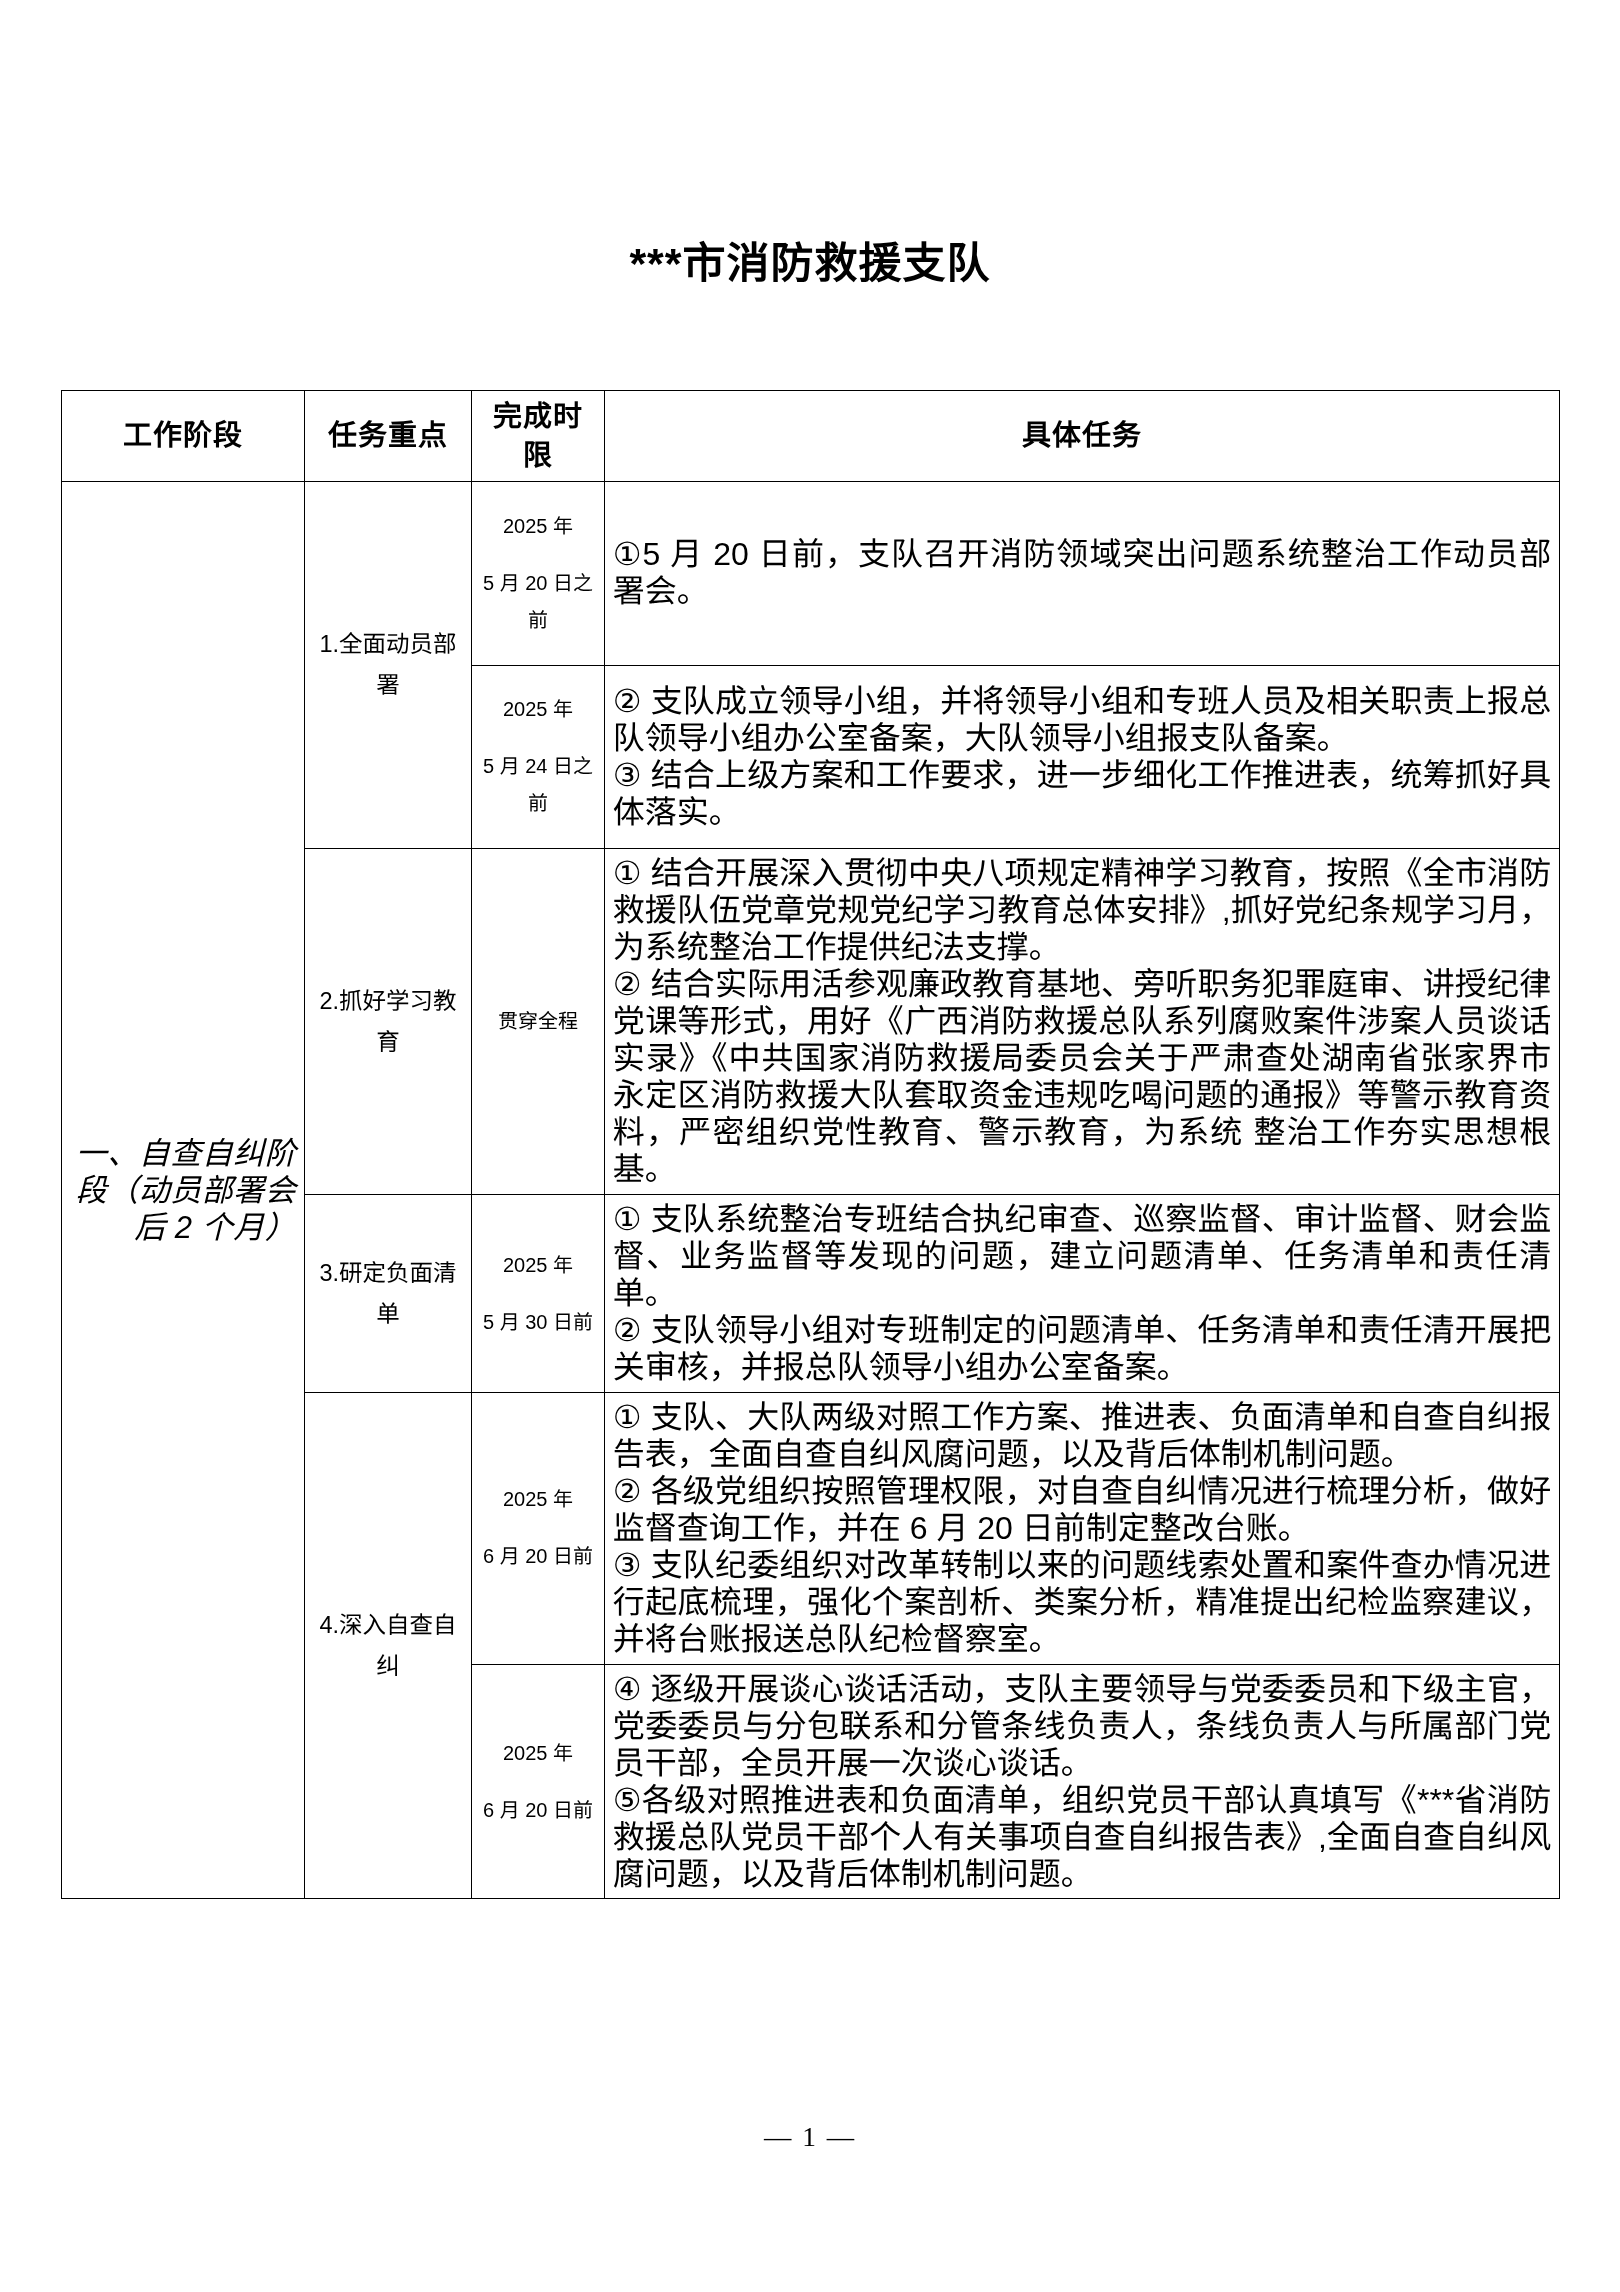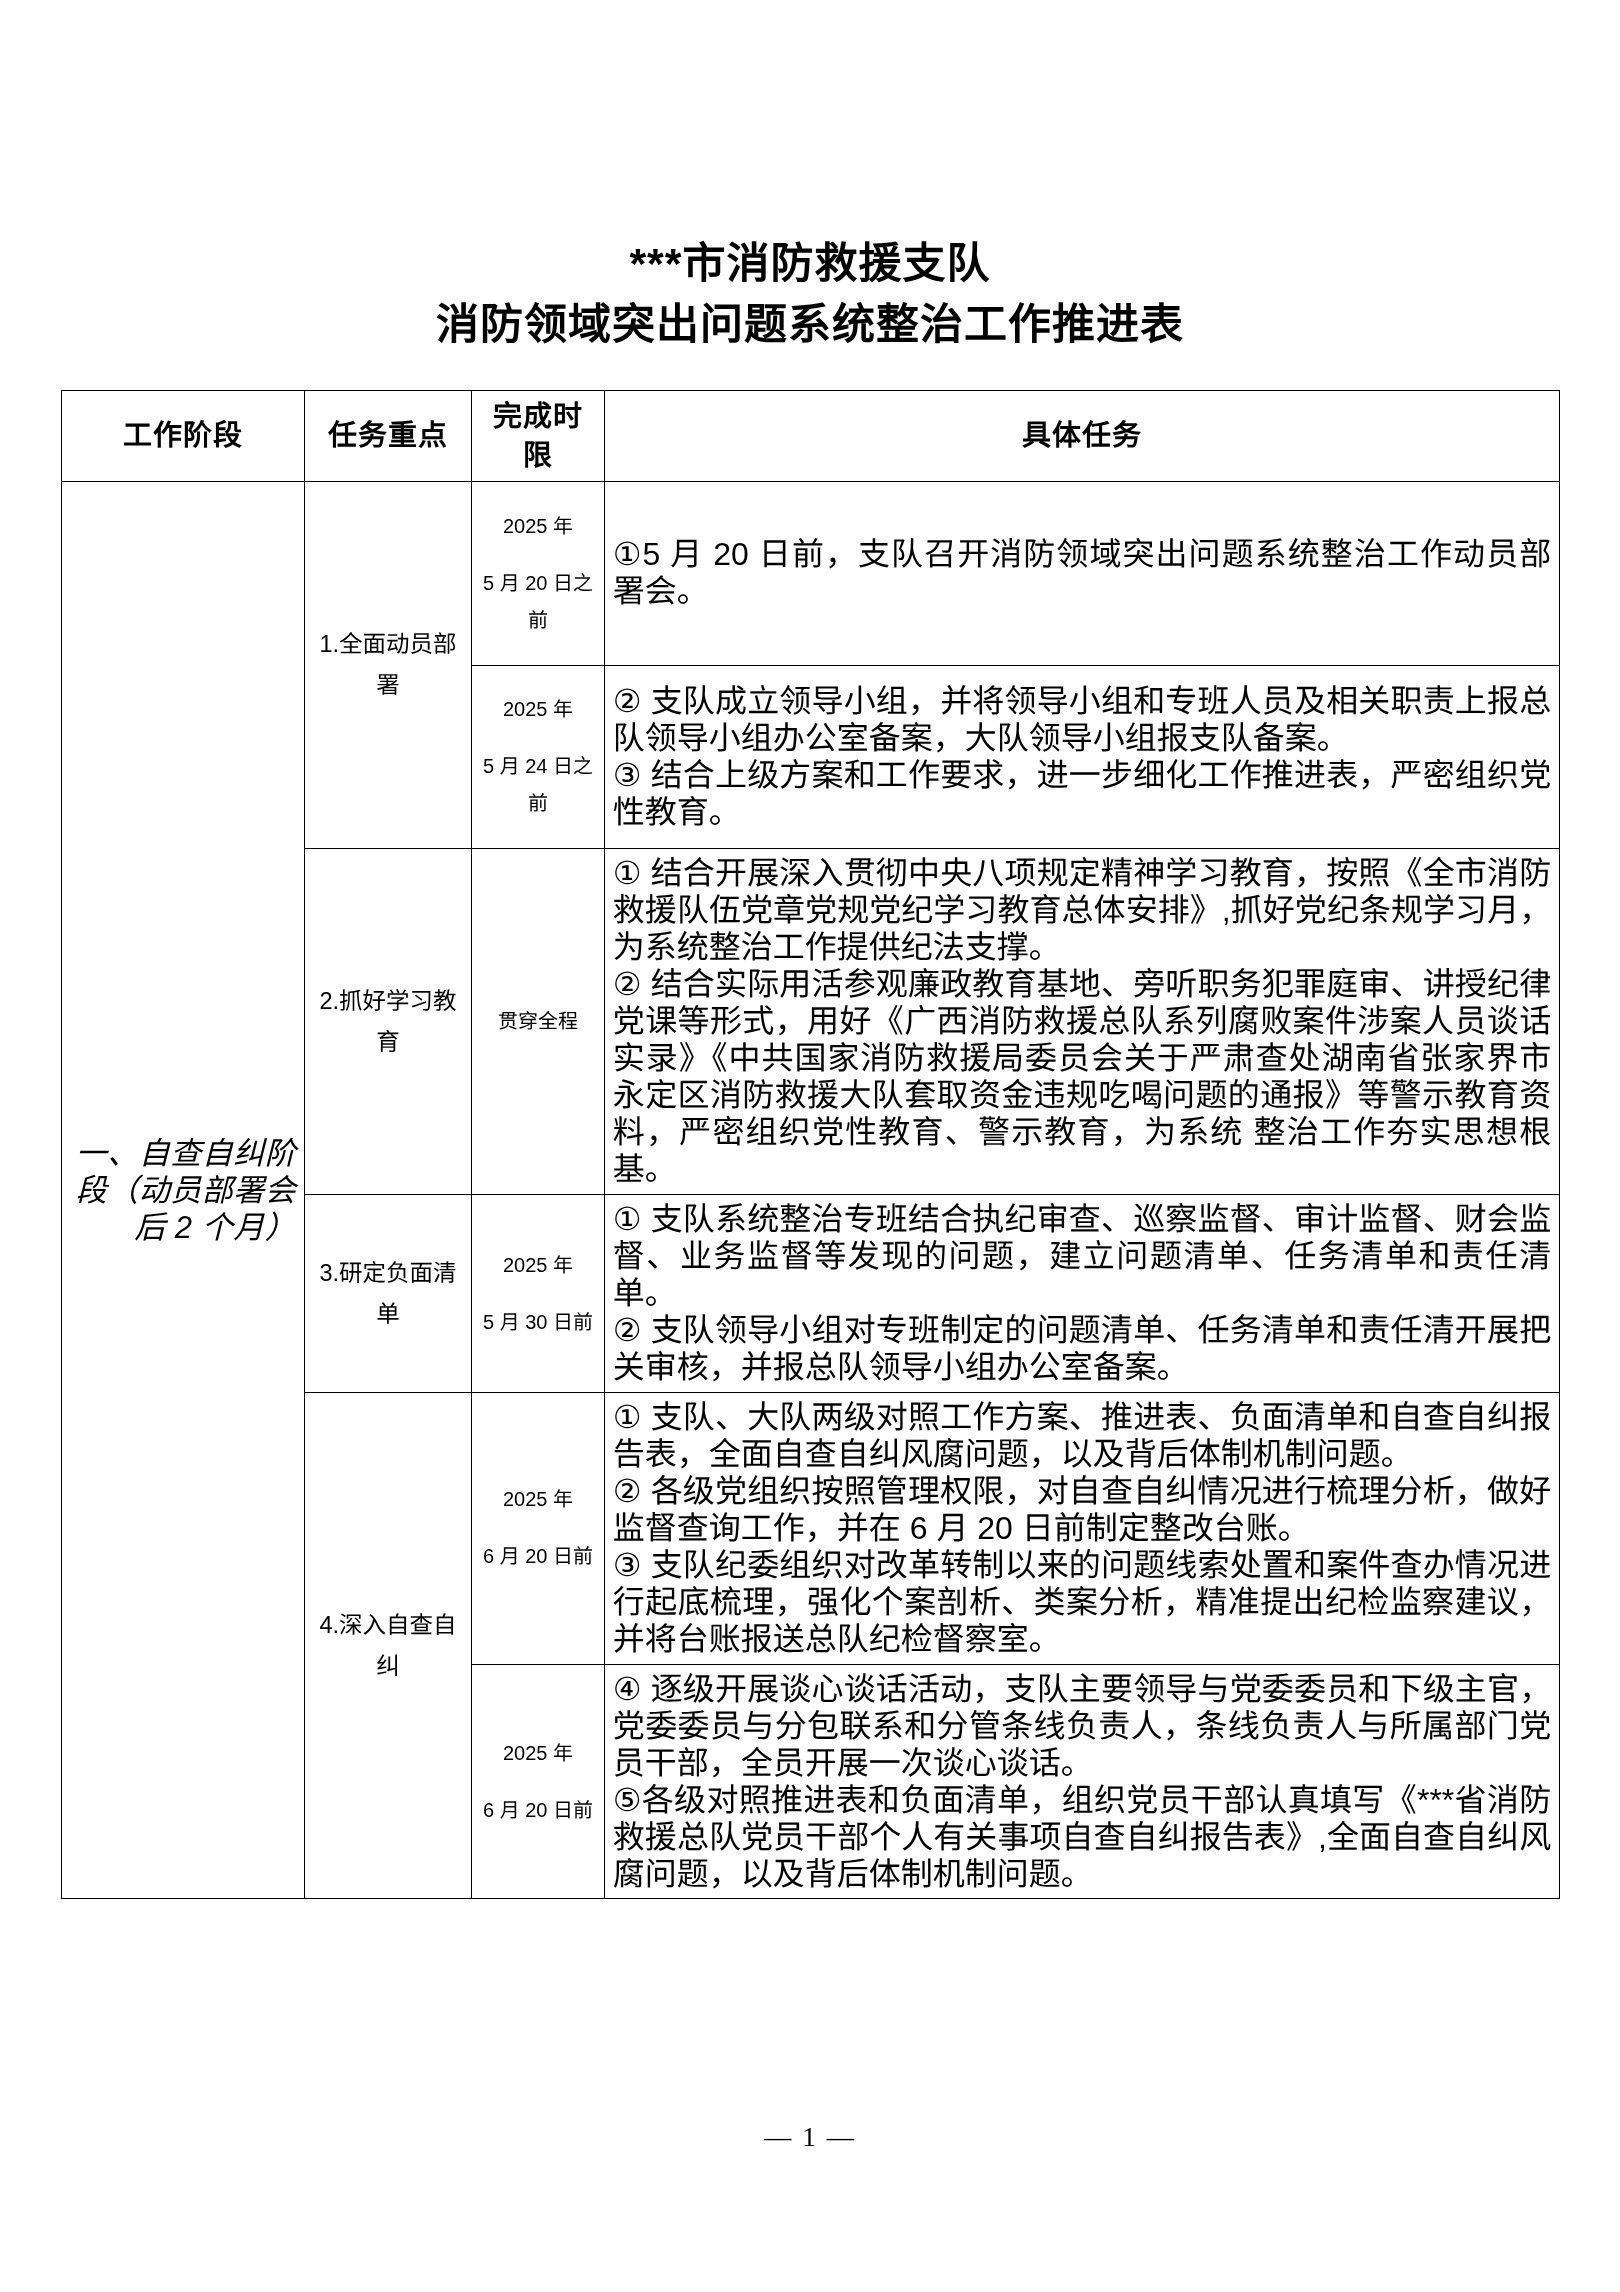--- a/index.html
+++ b/index.html
@@ -110,21 +110,20 @@
     letter-spacing: 2px;
   }
 </style>
 </head>
 <body>
 
 <div class="page">
 
   <div class="title-block">
     <div class="title-line">***市消防救援支队</div>
-    <div class="title-line">消防领域突出问题系统整治工作推进表</div>
   </div>
 
   <table class="main-table">
     <colgroup>
       <col class="col-stage">
       <col class="col-focus">
       <col class="col-dead">
       <col class="col-task">
     </colgroup>
     <thead>
@@ -145,21 +144,21 @@
           </td>
         <td class="task-cell">①5 月 20 日前，支队召开消防领域突出问题系统整治工作动员部署会。</td>
       </tr>
       <tr>
         <td class="dead-cell">
             <p>2025 年</p>
             <p>5 月 24 日之前</p>
           </td>
         <td class="task-cell">
             <p>② 支队成立领导小组，并将领导小组和专班人员及相关职责上报总队领导小组办公室备案，大队领导小组报支队备案。</p>
-            <p>③ 结合上级方案和工作要求，进一步细化工作推进表，严密组织党性教育。</p>
+            <p>③ 结合上级方案和工作要求，进一步细化工作推进表，统筹抓好具体落实。</p>
           </td>
       </tr>
       <tr>
         <td class="focus-cell">2.抓好学习教育</td>
         <td class="dead-cell">贯穿全程</td>
         <td class="task-cell">
             <p>① 结合开展深入贯彻中央八项规定精神学习教育，按照《全市消防救援队伍党章党规党纪学习教育总体安排》,抓好党纪条规学习月，为系统整治工作提供纪法支撑。</p>
             <p>② 结合实际用活参观廉政教育基地、旁听职务犯罪庭审、讲授纪律党课等形式，用好《广西消防救援总队系列腐败案件涉案人员谈话实录》《中共国家消防救援局委员会关于严肃查处湖南省张家界市永定区消防救援大队套取资金违规吃喝问题的通报》等警示教育资料，严密组织党性教育、警示教育，为系统 整治工作夯实思想根基。</p>
           </td>
       </tr>

